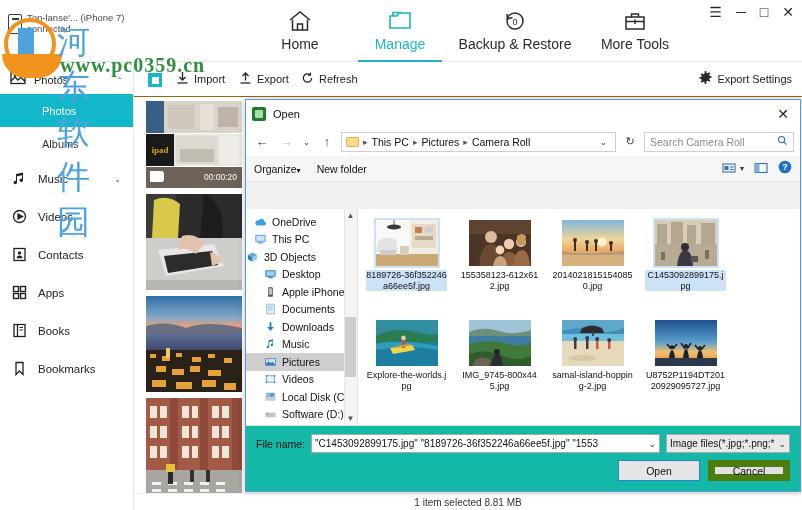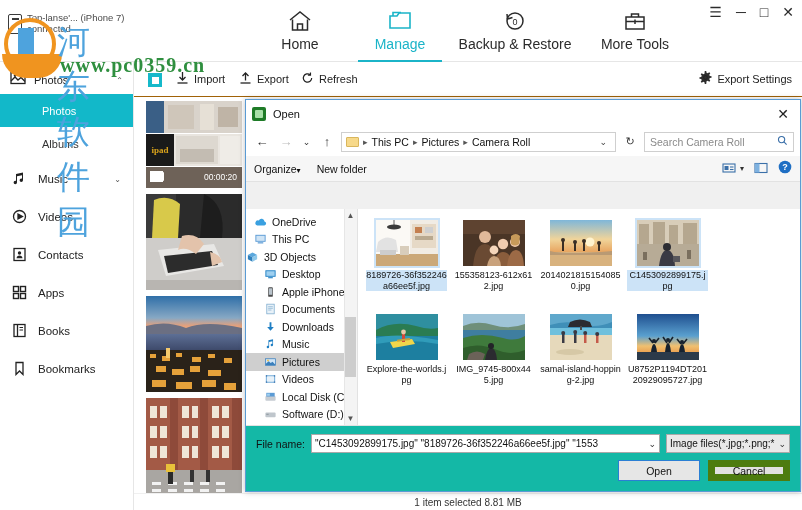--- a/index.html
+++ b/index.html
@@ -117,21 +117,21 @@
   .tree-thumbx { position:absolute; right:1px; top:108px; width:11px; height:60px; background:#cdcdcd;}
   .tree-arr { position:absolute; right:1px; width:11px; height:13px; display:flex;
               align-items:center; justify-content:center; font-size:8px; color:#555; background:#f4f4f4;}
   .tree-list { padding:4px 0 0 0; }
   .tnode { height:17.5px; display:flex; align-items:center; font-size:10.5px; color:#111;
            cursor:pointer; padding-right:14px; white-space:nowrap;}
   .tnode.sel { background:#cfcfcf; }
   .tico { width:13px; height:12px; margin-right:5px; flex:0 0 13px; }
 
   .files { flex:1; background:#fff; position:relative; overflow:hidden; }
-  .grid { display:flex; flex-wrap:wrap; padding:6px 14px 0 6px; gap:2px; }
+  .grid { display:flex; flex-wrap:wrap; padding:6px 14px 0 6px; gap:8px; }
   .fcell { width:85px; height:92px; display:flex; flex-direction:column; align-items:center;
            cursor:pointer; padding-top:3px;}
   .fcell.sel .fthumbwrap { background:#cce3f7; }
   .fcell.sel .fname { background:#cce3f7; }
   .fthumbwrap { padding:2px; }
   .fthumb { width:62px; height:46px; display:block; }
   .fname { font-size:9px; color:#111; text-align:center; line-height:10.5px; width:81px;
            word-break:break-all; margin-top:2px;}
 
   .dlg-foot { position:absolute; left:0; right:0; bottom:0; height:66px; background:#14b8a6;

